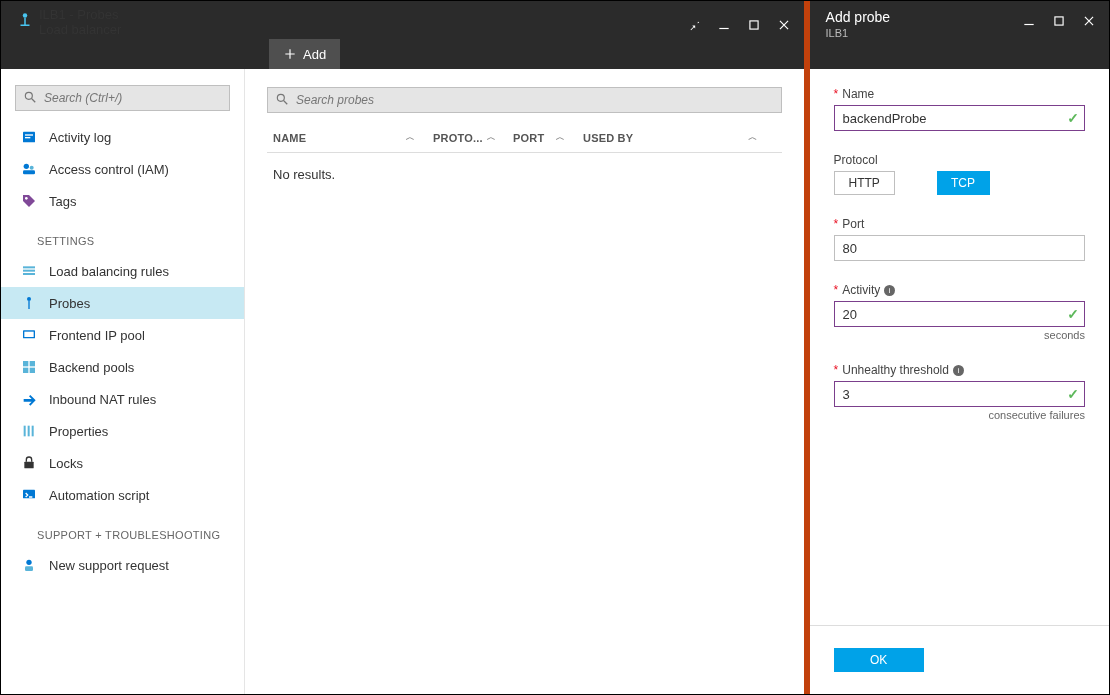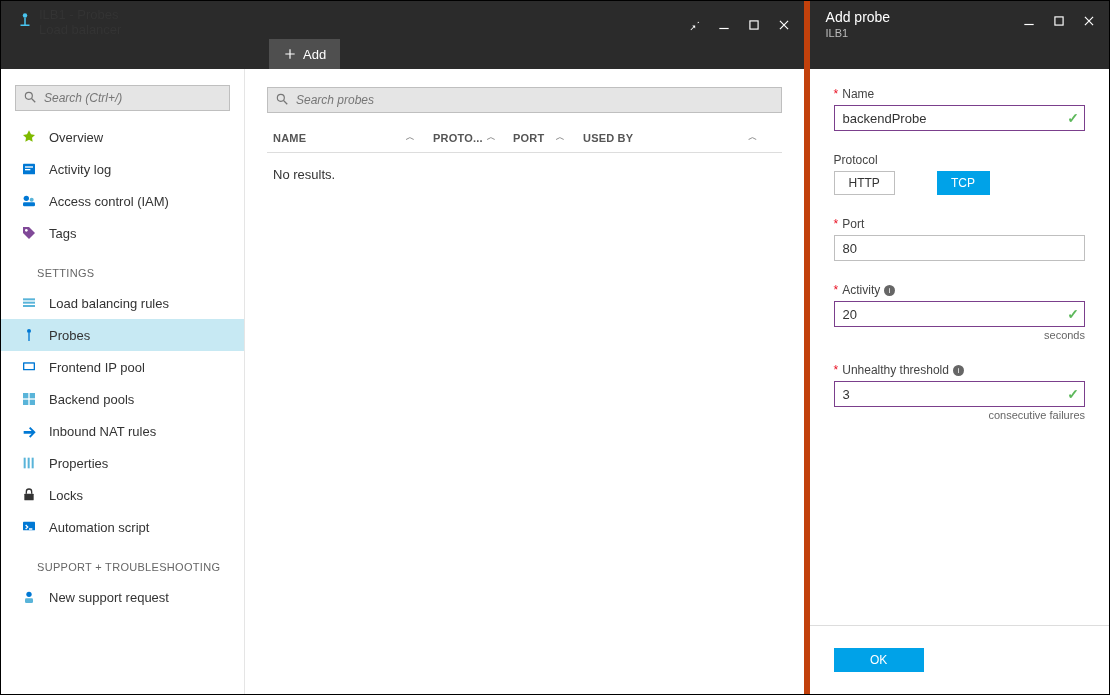--- a/index.html
+++ b/index.html
@@ -168,28 +168,20 @@
             <span class="srch-icon">
               <svg width="14" height="14" viewBox="0 0 24 24">
                   <circle cx="10" cy="10" r="6" fill="none" stroke="#767676" stroke-width="2"></circle>
                   <line x1="15" y1="15" x2="21" y2="21" stroke="#767676" stroke-width="2"></line>
                 </svg>
             </span>
             <input class="search-input" placeholder="Search (Ctrl+/)" style="">
           </div>
         </div>
 
-        <div class="nav-item">
-          <span class="nav-icon">
-              <svg width="16" height="16" viewBox="0 0 24 24">
-                <path fill="#7fba00" d="M12 2l3 6 6 1-4.5 4 1 6-5.5-3-5.5 3 1-6L3 9l6-1z"></path>
-              </svg>
-            </span>
-          <span>Overview</span>
-        </div>
         <div class="nav-item">
           <span class="nav-icon">
               <svg width="16" height="16" viewBox="0 0 24 24">
                 <rect x="3" y="4" width="18" height="16" rx="1" fill="#0078d4"></rect>
                 <rect x="6" y="8" width="12" height="2" fill="#fff"></rect>
                 <rect x="6" y="12" width="8" height="2" fill="#fff"></rect>
               </svg>
             </span>
           <span>Activity log</span>
         </div>

